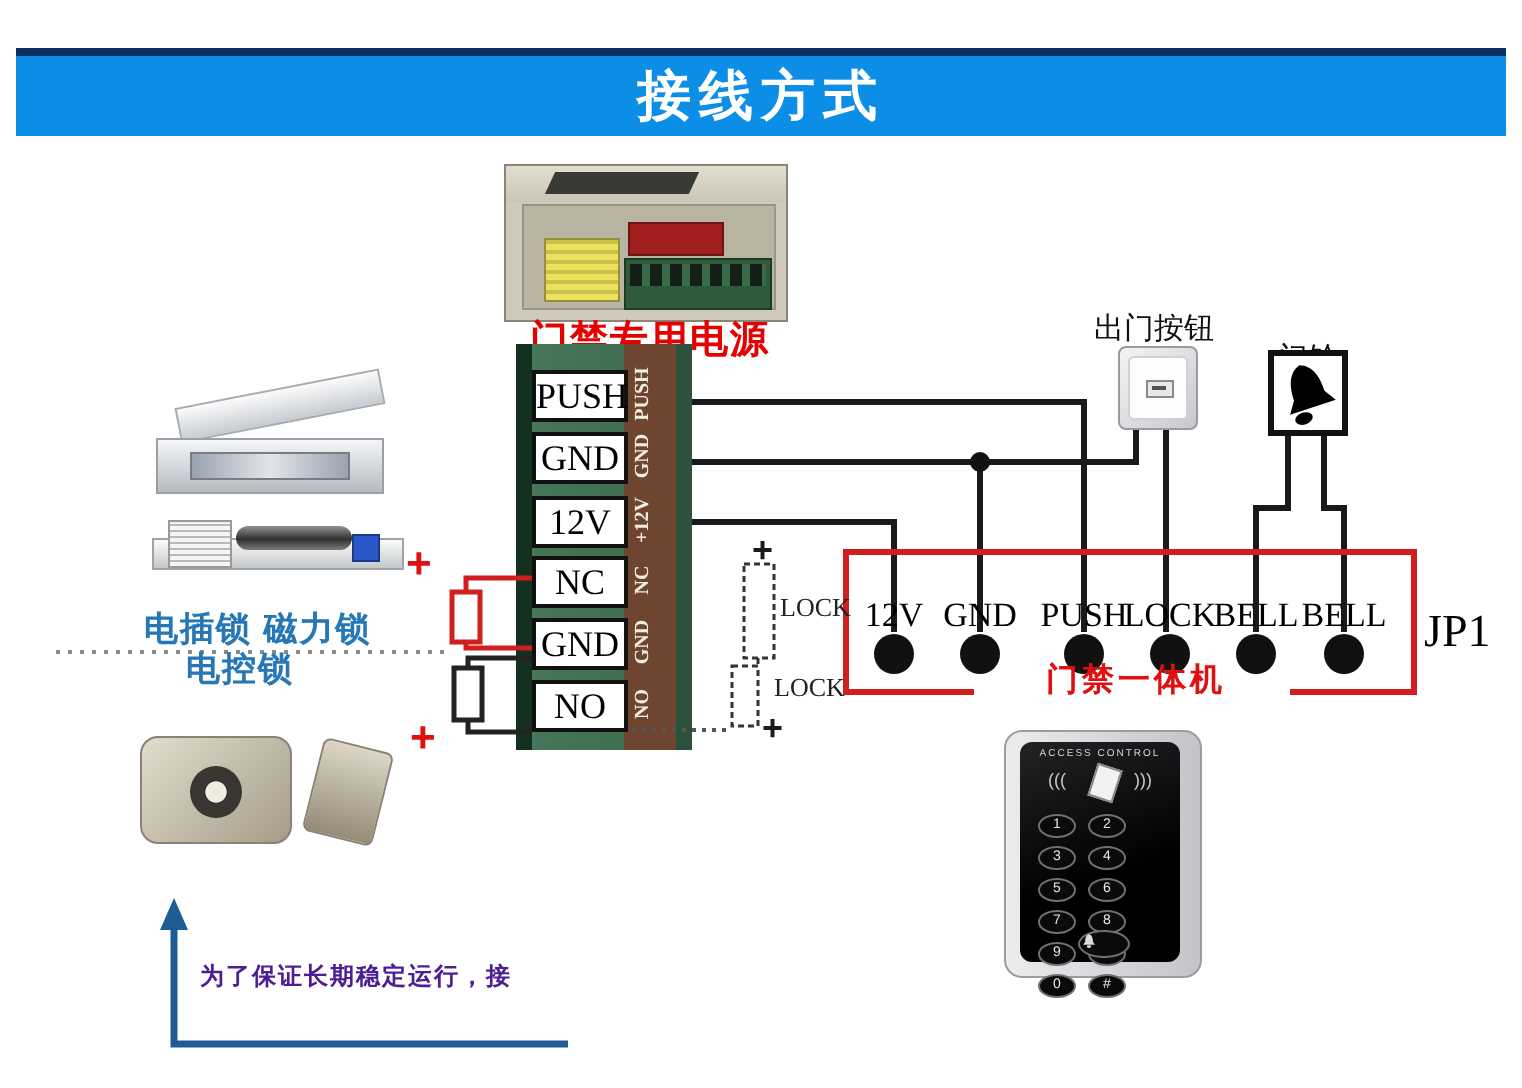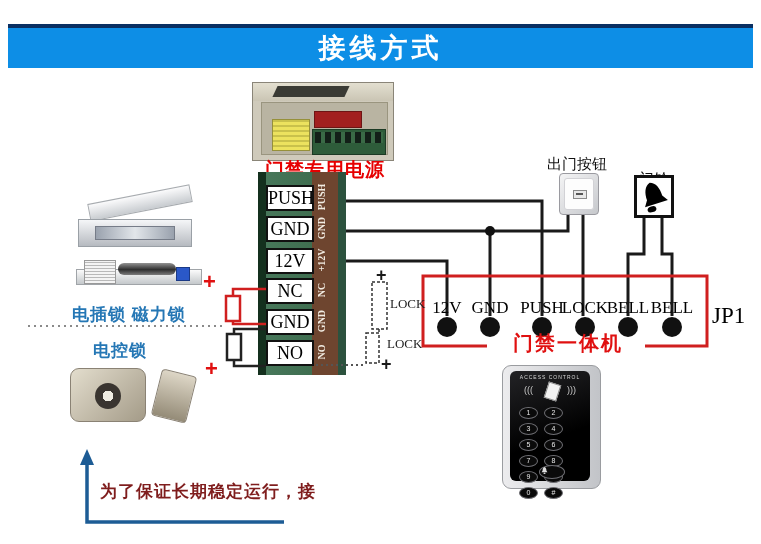--- a/index.html
+++ b/index.html
@@ -28,21 +28,21 @@
          background:linear-gradient(90deg,#14301e 0 8px,#47775a 8px,#3f6e50 54px,#6e452f 54px,#6e452f 80px,#2c523e 80px);}
   .strip-lab{position:absolute;left:304px;width:36px;height:12px;color:#f2ece2;font-family:"Liberation Serif",serif;
              font-weight:bold;font-size:10px;text-align:center;transform:rotate(-90deg);line-height:12px;}
   .tbox{left:266px;width:48px;height:26px;box-sizing:border-box;background:#fff;border:2px solid #111;
         font-family:"Liberation Serif",serif;font-size:18px;text-align:center;line-height:22px;color:#000;}
   
   .jlab{top:274px;width:60px;margin-left:-30px;text-align:center;font-family:"Liberation Serif",serif;
         font-size:17px;color:#000;}
   .jp1{left:712px;top:279px;font-family:"Liberation Serif",serif;font-size:23px;color:#000;}
   .device-label{left:490px;top:306px;width:156px;text-align:center;color:#e01010;font-weight:bold;
-                font-size:20px;letter-spacing:2px;}
+                font-size:16px;letter-spacing:2px;}
   
   .devlab{font-size:15px;color:#111;text-align:center;}
   .exit-btn{left:559px;top:149px;width:38px;height:40px;border-radius:4px;border:1px solid #9a9aa0;
             background:linear-gradient(135deg,#f4f4f5,#c6c8cc);}
   .exit-inner{position:absolute;left:4px;top:4px;right:4px;bottom:4px;background:#fdfdfd;border:1px solid #d2d2d6;border-radius:3px;}
   .exit-ico{position:absolute;left:50%;top:50%;width:12px;height:7px;margin:-4px 0 0 -6px;border:1px solid #8a8a8a;background:#e8e8e8;}
   .exit-ico:before{content:"";position:absolute;left:2px;top:2px;width:7px;height:2px;background:#555;}
   .bell-box{left:634px;top:151px;width:40px;height:43px;box-sizing:border-box;background:#fff;border:3px solid #111;}
   
   .maglock{left:76px;top:168px;width:116px;height:62px;}
@@ -80,21 +80,21 @@
   .kp-key{width:17px;height:10px;border-radius:50%;border:1px solid #6f6f74;background:#0a0a0a;color:#e8e8e8;
           font-size:7px;text-align:center;line-height:10px;}
   .kp-bell{position:absolute;left:29px;top:94px;width:24px;height:12px;border-radius:50%;border:1px solid #6f6f74;
            background:#0a0a0a;text-align:center;line-height:10px;}
   
   .plus{font-weight:bold;font-size:22px;line-height:1;}
   .plus-red{color:#e01010;}
   .plus-blk{color:#1a1a1a;font-size:18px;}
   .lockword{font-family:"Liberation Serif",serif;font-size:13px;color:#222;}
   
-  .note{color:#7f1d1d;font-weight:bold;font-size:17px;letter-spacing:1px;}
+  .note{color:#4c1d95;font-weight:bold;font-size:12px;letter-spacing:1px;}
   .note-big{left:34px;top:502px;color:#2673ae;font-weight:bold;font-size:25px;letter-spacing:1px;}
   
   .wm1{left:330px;top:253px;font-size:30px;color:rgba(105,105,105,.55);letter-spacing:2px;}
   .wm2{left:256px;top:280px;font-size:27px;color:rgba(120,120,120,.5);}
   svg{position:absolute;left:0;top:0;pointer-events:none;}
 </style>
 </head>
 <body>
 
 <div id="canvas">
@@ -213,21 +213,21 @@
         <div class="mag-face"></div>
       </div>
   </div>
   <div class="abs boltlock">
     <div class="bolt-plate"></div>
     <div class="bolt-label"></div>
     <div class="bolt-cyl"></div>
     <div class="bolt-blue"></div>
   </div>
   <div class="abs locklab" style="left:72px;top:279px">电插锁 磁力锁</div>
-  <div class="abs locklab" style="left:93px;top:315px">电控锁</div>
+  <div class="abs locklab" style="left:93px;top:299px">电控锁</div>
   <div class="abs rimlock">
     <div class="rim-main">
         <div class="rim-hole"></div>
       </div>
     <div class="rim-strike"></div>
   </div>
 
   <span class="abs plus plus-red" style="left:203px;top:247px">+</span>
   <span class="abs plus plus-red" style="left:205px;top:334px">+</span>
   <span class="abs plus plus-blk" style="left:376px;top:242px">+</span>

